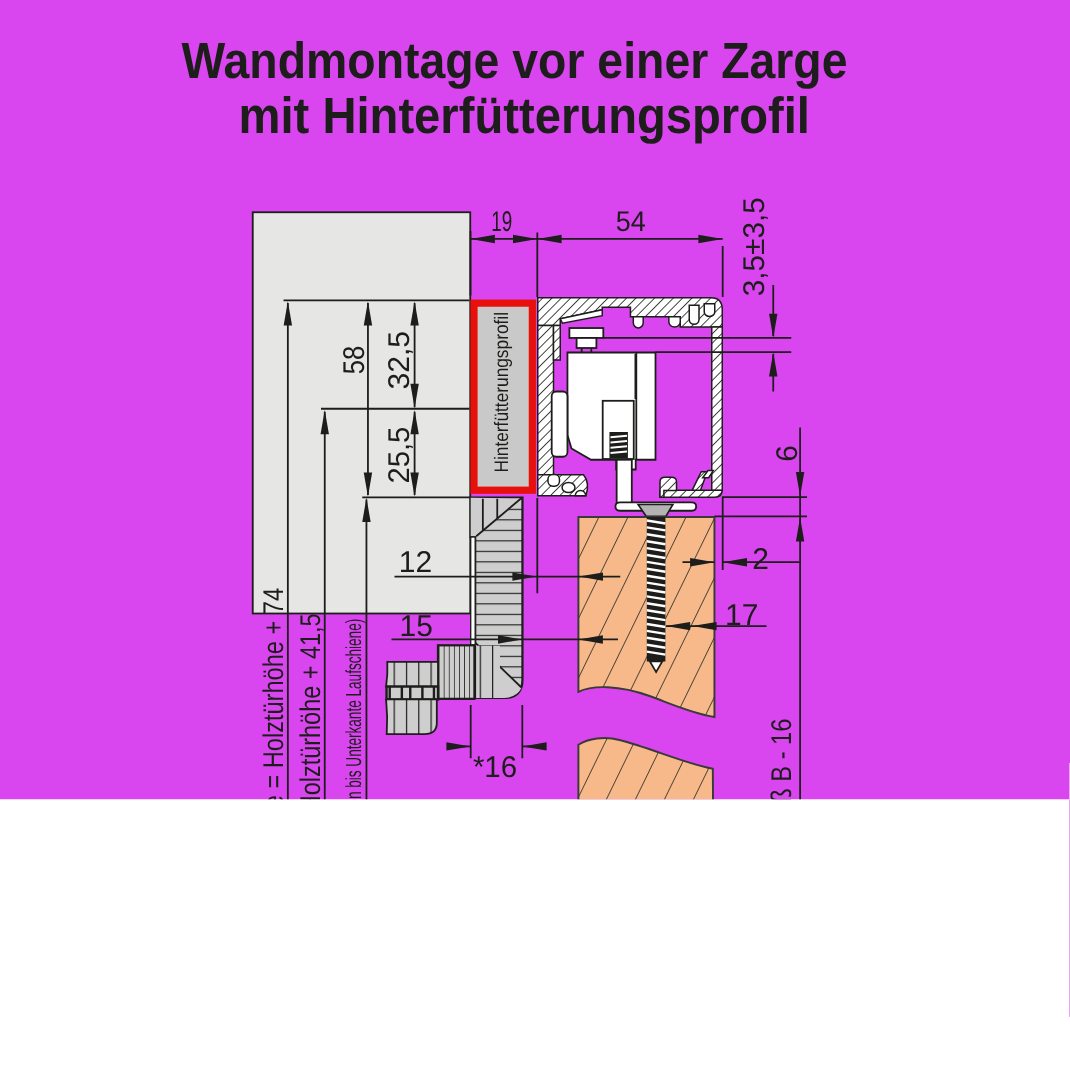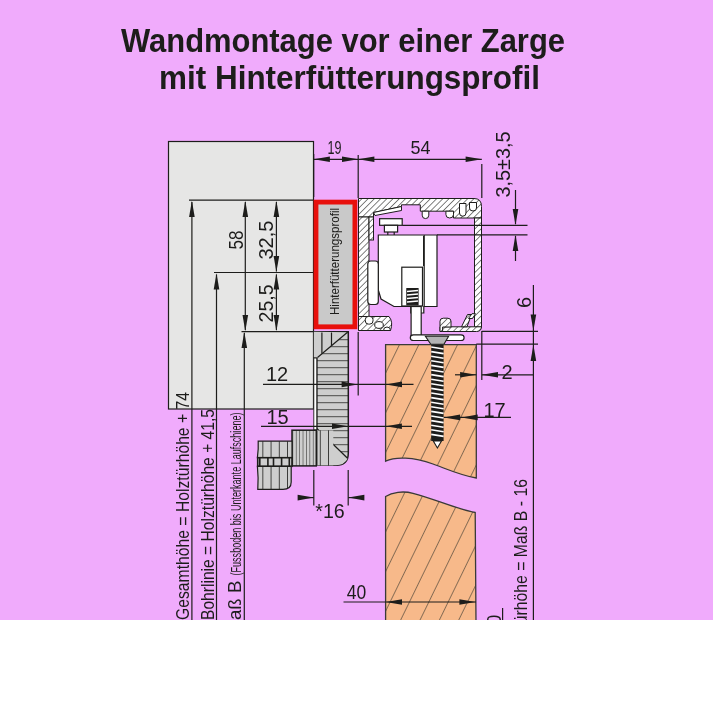--- a/index.html
+++ b/index.html
@@ -1,16 +1,16 @@
 <!DOCTYPE html>
 <html><head>
 <meta charset="utf-8">
 <style>
   html,body{margin:0;padding:0;background:#ffffff;}
-  #page{width:713px;height:620px;position:relative;background:#f0abfc;overflow:hidden;}
+  #page{width:713px;height:533px;position:relative;background:#d946ef;overflow:hidden;}
   svg text{font-family:"Liberation Sans",sans-serif;fill:#1d1d1b;}
 </style>
 </head>
 <body>
 <div id="page">
 <svg width="713" height="713" viewBox="0 0 713 713">
 <defs>
   <pattern id="hatchM" width="4.4" height="4.4" patternUnits="userSpaceOnUse" patternTransform="rotate(-45)">
     <rect width="4.4" height="4.4" fill="#ffffff"></rect>
     <line x1="0" y1="0" x2="4.4" y2="0" stroke="#1d1d1b" stroke-width="1.1"></line>

